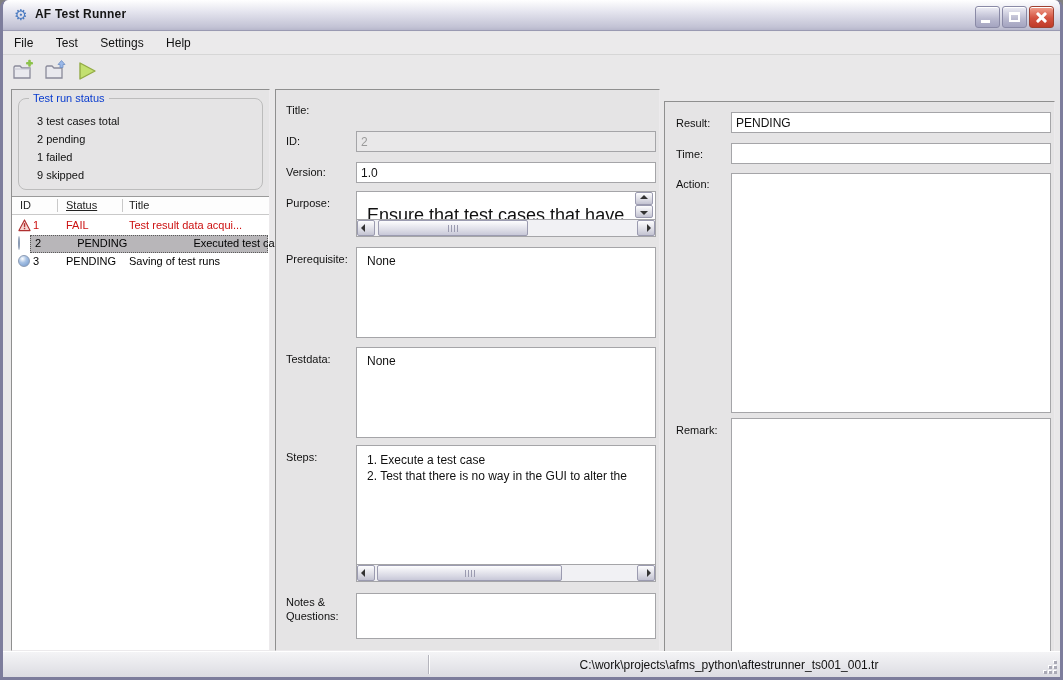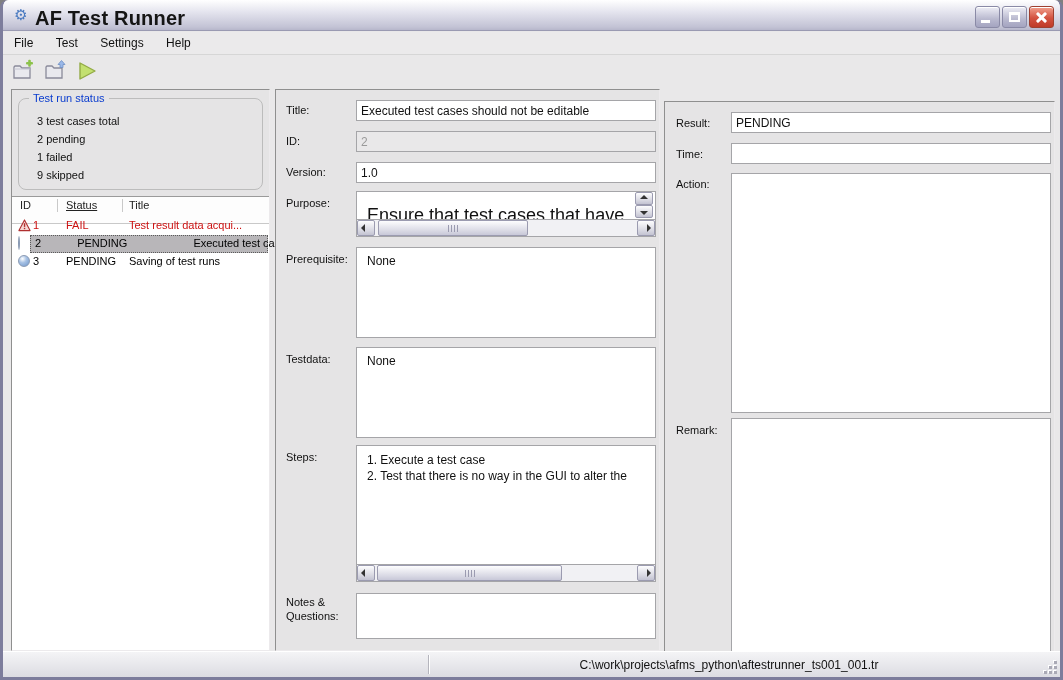--- a/index.html
+++ b/index.html
@@ -13,21 +13,21 @@
     border-radius:8px 8px 0 0;
     overflow:hidden;
   }
   .titlebar {
     position:absolute; left:0; top:0; width:100%; height:31px;
     background:linear-gradient(#ffffff, #e4e4ee 40%, #c3c3d5 90%, #b7b7cb);
     border-radius:6px 6px 0 0;
     border-bottom:1px solid #9a9ab2;
   }
   .app-icon { position:absolute; left:9px; top:6px; width:18px; height:18px; font-size:15px; line-height:18px; color:#4a7ac0; text-align:center; font-family:"DejaVu Sans", sans-serif;}
-  .title-text { position:absolute; left:32px; top:7px; font-size:20px; font-weight:bold; color:#151515; letter-spacing:0.2px; }
+  .title-text { position:absolute; left:32px; top:7px; font-size:12px; font-weight:bold; color:#151515; letter-spacing:0.2px; }
   .winbtns { position:absolute; right:6px; top:6px; display:flex; gap:2px; }
   .winbtn {
     width:25px; height:22px; border-radius:3px; border:1px solid #8a8aa6; position:relative;
     background:linear-gradient(#eeeef6, #b9b9cf 60%, #a4a4c0);
     box-shadow:inset 0 1px 0 #ffffff;
   }
   .winbtn.close { background:linear-gradient(#f2a18e, #d35240 55%, #bf3a28); border-color:#9e4030; }
   .glyph-min { position:absolute; left:5px; bottom:4px; width:9px; height:3px; background:#fff; }
   .glyph-max { position:absolute; left:6px; top:5px; width:11px; height:10px; border:2px solid #fff; border-top-width:3px; }
   .glyph-close-a, .glyph-close-b { position:absolute; left:5px; top:9px; width:13px; height:3px; background:#fff; border-radius:1px; }
@@ -49,21 +49,21 @@
   #mid-panel   { left:272px; width:385px; }
   #right-panel { left:661px; width:391px;margin-top:12px; }
 
   
   .groupbox { position:absolute; left:6px; top:8px; width:245px; height:92px; border:1px solid #bcbcbc; border-radius:8px; }
   .groupbox-title { position:absolute; left:10px; top:-7px; background:#e5e4e5; padding:0 4px; font-size:11px; color:#0a3cce; }
   .status-line { position:absolute; left:18px; font-size:11px; color:#111; }
 
   
   .testtable { position:absolute; left:0px; top:106px; width:257px; bottom:0; background:#ffffff; border-top:1px solid #9a9a9a; }
-  .thead { position:absolute; left:0; top:0; width:100%; height:27px; background:#fdfdfd; border-bottom:1px solid #c9c9c9; }
+  .thead { position:absolute; left:0; top:0; width:100%; height:18px; background:#fdfdfd; border-bottom:1px solid #c9c9c9; }
   .th { position:absolute; top:2px; font-size:11px; color:#222; }
   .th-sep { position:absolute; top:2px; width:1px; height:13px; background:#c9c9c9; }
   .trow { position:absolute; left:0; width:100%; height:18px; font-size:11px; }
   .row-icon { position:absolute; left:6px; top:2px; width:13px; height:13px; }
   .cell-id { position:absolute; left:21px; top:2px; }
   .cell-status { position:absolute; left:54px; top:2px; }
   .cell-title { position:absolute; left:117px; top:2px; white-space:nowrap; }
   .trow.fail { color:#cc1111; }
   .trow.selected .sel-bg { position:absolute; left:18px; right:1px; top:0; height:18px; background:#b8b6b9; outline:1px dotted #5a5a5a; outline-offset:-1px; }
   .cell-layer { position:relative; }
@@ -210,21 +210,20 @@
         <span class="row-icon orb blue"></span>
         <span class="cell-id">3</span>
         <span class="cell-status">PENDING</span>
         <span class="cell-title">Saving of test runs</span>
       </div>
     </div>
   </div>
 
   <div class="panel" id="mid-panel">
     <span class="flabel" style="left:10px; top:13px;">Title:</span>
-    <input class="xp-input" style="left: 80px; top: 10px; width: 300px;" value="Executed test cases should not be editable">
 
     <span class="flabel" style="left:10px; top:44px;">ID:</span>
     <input class="xp-input" style="left: 80px; top: 41px; width: 300px;" disabled="" value="2">
 
     <span class="flabel" style="left:10px; top:75px;">Version:</span>
     <input class="xp-input" style="left: 80px; top: 72px; width: 300px;" value="1.0">
 
     <span class="flabel" style="left:10px; top:106px;">Purpose:</span>
     <div class="xp-area" style="left:80px; top:101px; width:300px; height:29px; padding-top:13px; padding-right:20px; font-size:18px;">Ensure that test cases that have been executed</div>
     <div class="vscroll-mini" style="left:359px; top:102px; height:27px;">

